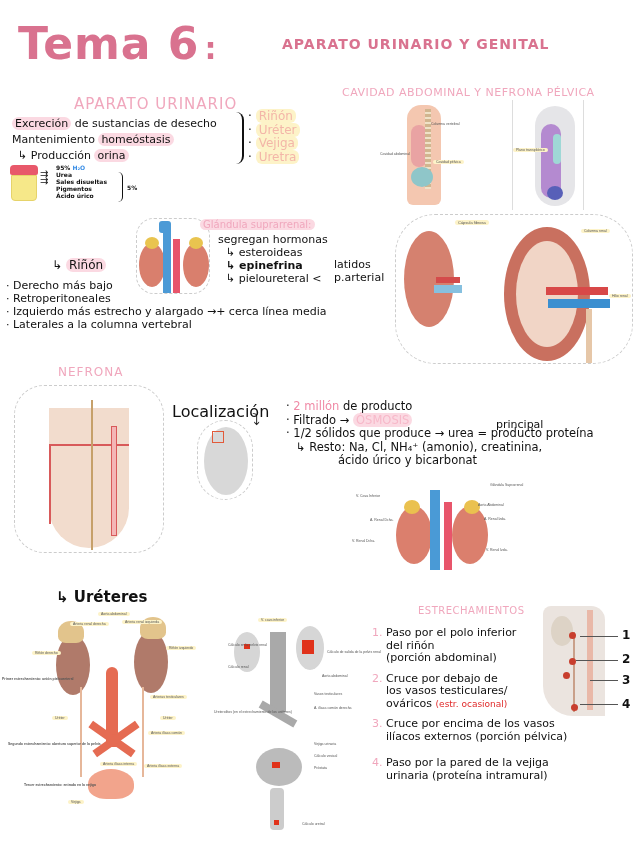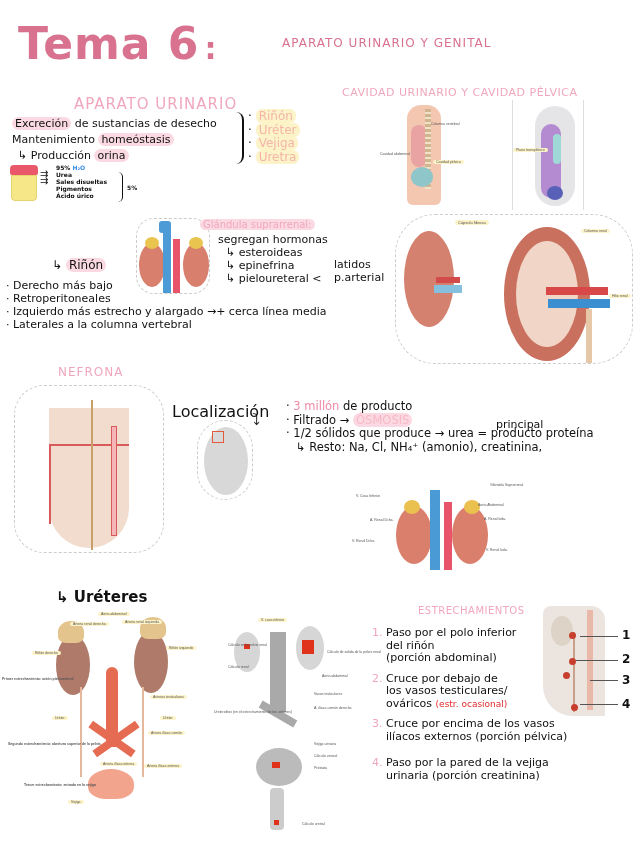--- a/index.html
+++ b/index.html
@@ -14,21 +14,21 @@
   .lbl { position: absolute; font-size: 3.5px; color: #555; white-space: nowrap; font-family: "Liberation Sans", sans-serif; }
   .num { font-weight: bold; font-size: 12px; }
 </style>
 </head>
 <body>
 
 <div class="abs" style="left:18px;top:18px;">
   <span style="font-size:44px;font-weight:bold;color:#d9728f;letter-spacing:1px;">Tema 6</span>
   <span style="font-size:30px;font-weight:bold;color:#d9728f;">:</span>
 </div>
-<div class="abs" style="left:282px;top:36px;font-size:12px;font-weight:normal;color:#d9728f;letter-spacing:1px;">APARATO URINARIO Y GENITAL</div>
+<div class="abs" style="left:282px;top:36px;font-size:14px;font-weight:bold;color:#d9728f;letter-spacing:1px;">APARATO URINARIO Y GENITAL</div>
 
 <div class="abs lpink" style="left:74px;top:95px;font-size:15px;letter-spacing:1px;">APARATO URINARIO</div>
 
 <div class="abs hw" style="left:12px;top:117px;width:240px;">
   <div>
     <span class="hl">Excreción</span><span> de sustancias de desecho</span>
   </div>
   <div style="margin-top:3px;">
     <span>Mantenimiento </span><span class="hl">homeóstasis</span>
   </div>
@@ -52,21 +52,21 @@
 <div class="abs sm" style="left:56px;top:164px;font-weight:bold;">
   <div><span>95%</span> <span style="color:#3a8ee6;">H₂O</span></div>
   <div>Urea</div>
   <div>Sales disueltas</div>
   <div>Pigmentos</div>
   <div>Ácido úrico</div>
 </div>
 <div class="abs" style="left:118px;top:172px;width:5px;height:30px;border-right:1.5px solid #111;border-radius:0 8px 8px 0;"></div>
 <div class="abs sm" style="left:127px;top:184px;font-weight:bold;">5%</div>
 
-<div class="abs lpink" style="left:342px;top:86px;font-size:11px;letter-spacing:0.5px;">CAVIDAD URINARIO Y CAVIDAD PÉLVICA</div>
+<div class="abs lpink" style="left:342px;top:86px;font-size:11px;letter-spacing:0.5px;">CAVIDAD ABDOMINAL Y NEFRONA PÉLVICA</div>
 <div class="abs" style="left:393px;top:105px;width:62px;height:100px;">
   <div style="position:absolute;left:14px;top:0;width:34px;height:100px;background:#f4c7b0;border-radius:14px 14px 6px 6px;"></div>
   <div style="position:absolute;left:18px;top:20px;width:16px;height:42px;background:#e9a3a3;border-radius:8px;"></div>
   <div style="position:absolute;left:32px;top:4px;width:6px;height:80px;background:repeating-linear-gradient(#d1b58f 0 3px,#efe2c8 3px 5px);"></div>
   <div style="position:absolute;left:18px;top:62px;width:22px;height:20px;background:#8fc6c9;border-radius:50%;"></div>
 </div>
 <div class="lbl" style="left:431px;top:122px;">Columna vertebral</div>
 <div class="lbl" style="left:380px;top:152px;">Cavidad abdominal</div>
 <div class="lbl hly" style="left:433px;top:160px;">Cavidad pélvica</div>
 <div class="abs" style="left:512px;top:100px;width:72px;height:110px;border-left:1px solid #ddd;border-right:1px solid #ddd;">
@@ -95,21 +95,21 @@
   <div style="position:absolute;left:26px;top:10px;width:8px;height:66px;background:#4c9ad6;"></div>
   <div style="position:absolute;left:36px;top:20px;width:7px;height:56px;background:#e8556b;"></div>
   <div style="position:absolute;left:22px;top:2px;width:12px;height:12px;background:#4c9ad6;border-radius:3px;"></div>
 </div>
 <div class="abs" style="left:200px;top:219px;font-size:10px;">
   <span class="hl" style="color:#f0a7bd;">Glándula suprarrenal:</span>
 </div>
 <div class="abs hw" style="left:218px;top:233px;">
   <div>segregan hormonas</div>
   <div style="padding-left:8px;">↳ esteroideas</div>
-  <div style="padding-left:8px;">↳ epinefrina</div>
+  <div style="padding-left:8px;font-weight:bold;">↳ epinefrina</div>
   <div style="padding-left:8px;"><span>↳ pieloureteral</span> &lt;</div>
 </div>
 <div class="abs hw" style="left:334px;top:258px;">
   <div>latidos</div>
   <div>p.arterial</div>
 </div>
 
 <div class="sticker" style="left:395px;top:214px;width:238px;height:150px;border-radius:40px;">
   <div style="position:absolute;left:8px;top:16px;width:50px;height:96px;background:#d5816f;border-radius:50%;"></div>
   <div style="position:absolute;left:38px;top:70px;width:28px;height:8px;background:#86c0df;"></div>
@@ -133,24 +133,25 @@
   <div style="position:absolute;left:96px;top:40px;width:6px;height:110px;background:#f4b6b6;border:1px solid #d85a5a;"></div>
 </div>
 <div class="abs hw" style="left:172px;top:405px;font-size:16px;">Localización</div>
 <div class="abs" style="left:252px;top:410px;font-size:16px;">⤵</div>
 <div class="sticker" style="left:197px;top:420px;width:56px;height:80px;border-radius:28px;">
   <div style="position:absolute;left:6px;top:6px;width:44px;height:68px;background:#d8d8d8;border-radius:50%;"></div>
   <div style="position:absolute;left:14px;top:10px;width:12px;height:12px;border:1.5px solid #e25a3a;"></div>
 </div>
 
 <div class="abs hw" style="left:286px;top:400px;font-size:11.5px;line-height:13.5px;">
-  <div>· <span style="color:#f08aa6;">3 millón</span><span> de producto</span></div>
+  <div>· <span style="color:#f08aa6;">2 millón</span><span> de producto</span></div>
   <div>· <span>Filtrado →</span> <span class="hl" style="color:#f7b8c9;">ÓSMOSIS</span></div>
   <div>· <span>1/2 sólidos que produce → urea = producto proteína</span></div>
   <div style="padding-left:10px;">↳ Resto: Na, Cl, NH₄⁺ (amonio), creatinina,</div>
+  <div style="padding-left:52px;">ácido úrico y bicarbonat</div>
 </div>
 <div class="abs hw" style="left:496px;top:418px;">principal</div>
 
 <div class="abs" style="left:392px;top:490px;width:100px;height:80px;">
   <div style="position:absolute;left:4px;top:16px;width:36px;height:58px;background:#db7f6d;border-radius:50%;"></div>
   <div style="position:absolute;left:60px;top:16px;width:36px;height:58px;background:#db7f6d;border-radius:50%;"></div>
   <div style="position:absolute;left:12px;top:10px;width:16px;height:14px;background:#eac14f;border-radius:50%;"></div>
   <div style="position:absolute;left:72px;top:10px;width:16px;height:14px;background:#eac14f;border-radius:50%;"></div>
   <div style="position:absolute;left:38px;top:0;width:10px;height:80px;background:#4a9ad6;"></div>
   <div style="position:absolute;left:52px;top:12px;width:8px;height:68px;background:#e8556b;"></div>
@@ -239,21 +240,21 @@
     <span class="lpink" style="width:14px;">3.</span>
     <div>
         <div>Cruce por encima de los vasos</div>
         <div>ilíacos externos (porción pélvica)</div>
       </div>
   </div>
   <div style="display:flex;margin-top:14px;">
     <span class="lpink" style="width:14px;">4.</span>
     <div>
         <div>Paso por la pared de la vejiga</div>
-        <div>urinaria (porción creatinina)</div>
+        <div>urinaria (proteína intramural)</div>
       </div>
   </div>
 </div>
 
 <div class="abs" style="left:543px;top:606px;width:62px;height:110px;background:#ebe4df;border-radius:8px 14px 0 30px;">
   <div style="position:absolute;left:8px;top:10px;width:22px;height:30px;background:#ddd3c6;border-radius:50%;"></div>
   <div style="position:absolute;left:44px;top:4px;width:6px;height:100px;background:#e9b8a8;"></div>
   <div style="position:absolute;left:30px;top:26px;width:2px;height:80px;background:#c9a08a;"></div>
   <div style="position:absolute;left:26px;top:26px;width:7px;height:7px;background:#c83e2e;border-radius:50%;"></div>
   <div style="position:absolute;left:26px;top:52px;width:7px;height:7px;background:#c83e2e;border-radius:50%;"></div>

